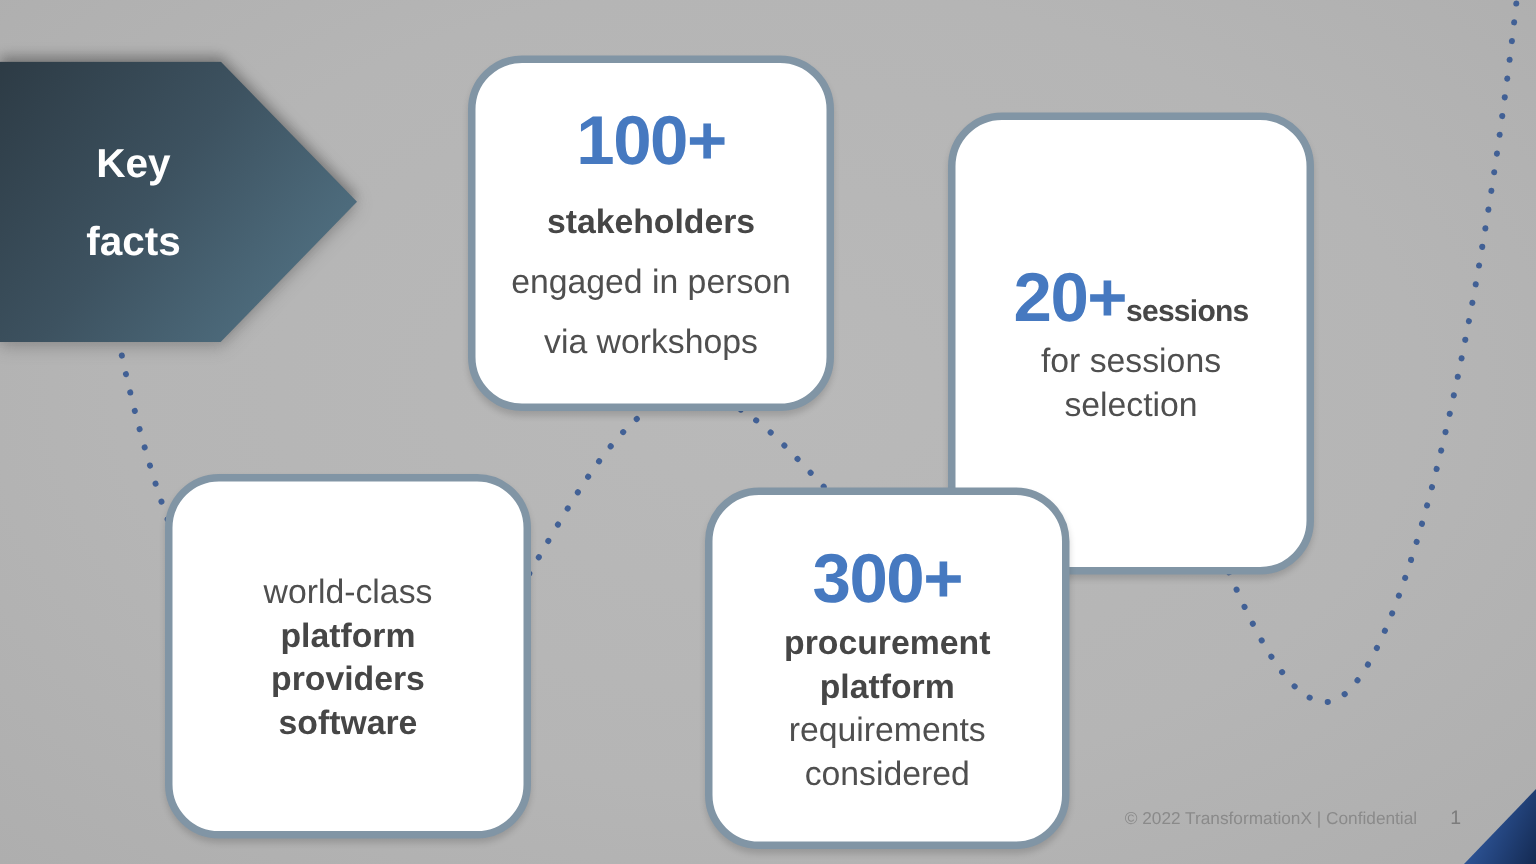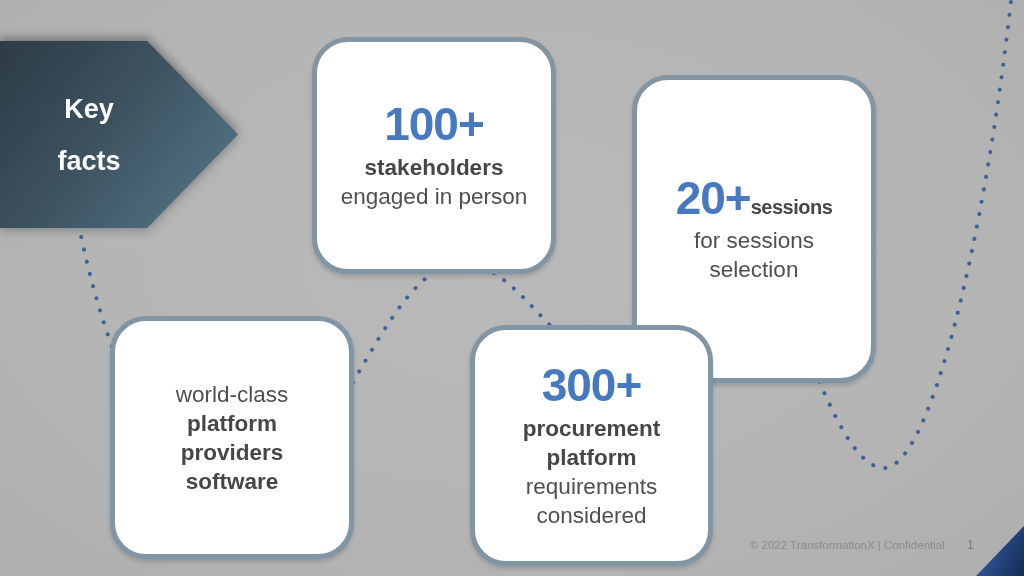--- a/index.html
+++ b/index.html
@@ -59,21 +59,21 @@
     border-radius: 36px;
     box-sizing: border-box;
     display: flex;
     flex-direction: column;
     align-items: center;
     justify-content: center;
     text-align: center;
     z-index: 2;
     box-shadow: 0 3px 4px rgba(0,0,0,0.15);
   }
-  .card-1 { left: 312px; top: 37px;  width: 244px; height: 237px; }
+  .card-1 { left: 312px; top: 37px;  width: 244px; height: 237px; gap: 11px; }
   .card-2 { left: 632px; top: 31px;  width: 244px; height: 308px; margin-top: 44px; }
   .card-3 { left: 110px; top: 316px; width: 244px; height: 243px; }
   .card-4 { left: 470px; top: 325px; width: 243px; height: 241px; }
 
   .num {
     font-size: 46px;
     font-weight: bold;
     color: #4679c0;
     line-height: 1.05;
     letter-spacing: -1px;
@@ -154,20 +154,21 @@
         <div>Key</div>
         <div>facts</div>
       </div>
     </div>
   </div>
 
   <div class="card card-1">
     <div class="num">100+</div>
     <div class="line bold">stakeholders</div>
     <div class="line">engaged in person</div>
+    <div class="line">via workshops</div>
   </div>
 
   <div class="card card-2">
     <div class="num-row">
       <span class="num">20+</span>
       <span class="num-suffix">sessions</span>
     </div>
     <div class="line">for sessions</div>
     <div class="line">selection</div>
   </div>

